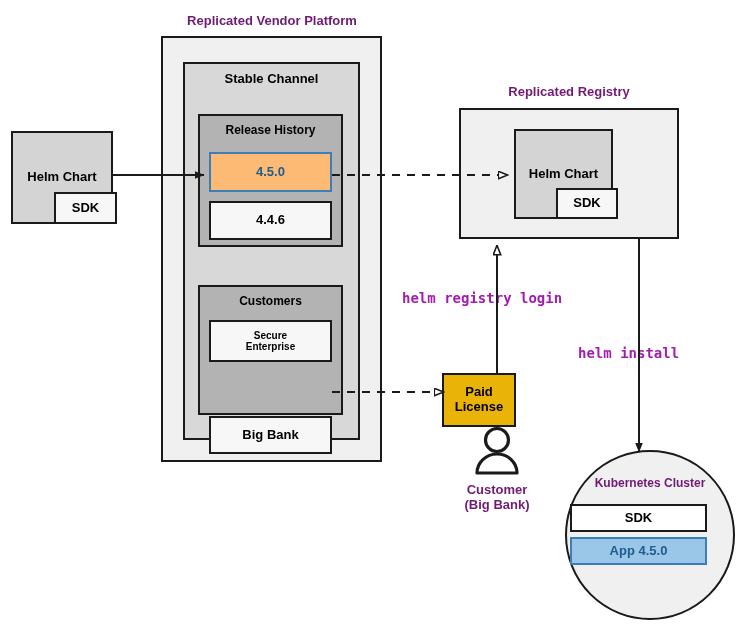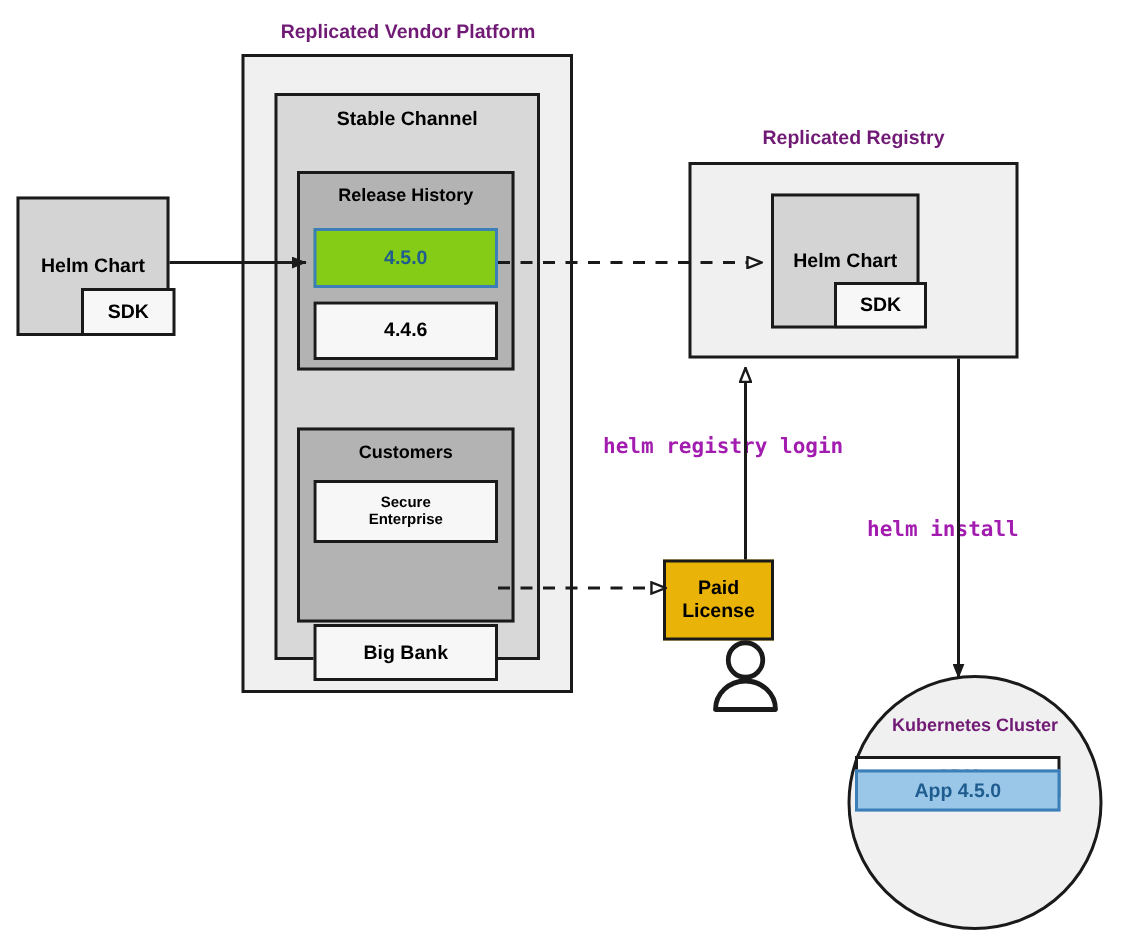--- a/index.html
+++ b/index.html
@@ -75,21 +75,21 @@
   <div class="box" style="left:161px; top:36px; width:221px; height:426px; background:#f0f0f0;"></div>
 
   <div class="box title-box" style="left:183px; top:62px; width:177px; height:378px; background:#d8d8d8; font-size:13px;">
     <span>Stable Channel</span>
   </div>
 
   <div class="box title-box" style="left:198px; top:114px; width:145px; height:133px; background:#b3b3b3; font-size:12px;">
     <span>Release History</span>
   </div>
 
-  <div class="box" style="left:209px; top:152px; width:123px; height:40px; background:#84cc16; border-color:#3c7fb8; color:#1f5c8f; font-size:13px;">
+  <div class="box" style="left:209px; top:152px; width:123px; height:40px; background:#fdba74; border-color:#3c7fb8; color:#1f5c8f; font-size:13px;">
     <span>4.5.0</span>
   </div>
 
   <div class="box" style="left:209px; top:201px; width:123px; height:39px; background:#f7f7f7; font-size:13px;">
     <span>4.4.6</span>
   </div>
 
   <div class="box title-box" style="left:198px; top:285px; width:145px; height:130px; background:#b3b3b3; font-size:12px;">
     <span>Customers</span>
   </div>
@@ -110,29 +110,31 @@
   </div>
   <div class="box" style="left:556px; top:188px; width:62px; height:31px; background:#f7f7f7; font-size:13px;">
     <span>SDK</span>
   </div>
 
   <div class="box" style="left:442px; top:373px; width:74px; height:54px; background:#eab308; font-size:13px;">
     <span>Paid
 License</span>
   </div>
 
+  <div class="lbl" style="left:435px; top:483px; width:124px; font-size:13px;">Customer
+(Big Bank)</div>
 
   <div style="position:absolute; left:565px; top:450px; width:170px; height:170px; border:2px solid #1a1a1a; border-radius:50%; background:#f0f0f0; box-sizing:border-box;"></div>
   <div class="lbl" style="left:565px; top:477px; width:170px; font-size:12px;">Kubernetes Cluster</div>
 
   <div class="box" style="left:570px; top:504px; width:137px; height:28px; background:#ffffff; font-size:13px;">
     <span>SDK</span>
   </div>
 
-  <div class="box" style="left:570px; top:513px; width:137px; height:28px; background:#9ac7e8; border-color:#3c7fb8; color:#1f5c8f; font-size:13px;">
+  <div class="box" style="left:570px; top:537px; width:137px; height:28px; background:#9ac7e8; border-color:#3c7fb8; color:#1f5c8f; font-size:13px;">
     <span>App 4.5.0</span>
   </div>
 
   <div class="mono" style="left:402px; top:290px; font-size:14px;">helm registry login</div>
 
   <div class="mono" style="left:578px; top:345px; font-size:14px;">helm install</div>
 
   <svg class="overlay" viewBox="0 0 747 634" xmlns="http://www.w3.org/2000/svg">
     <defs>
       <marker id="solidArrow" markerWidth="10" markerHeight="8" refX="9.5" refY="4" orient="auto" markerUnits="userSpaceOnUse">

